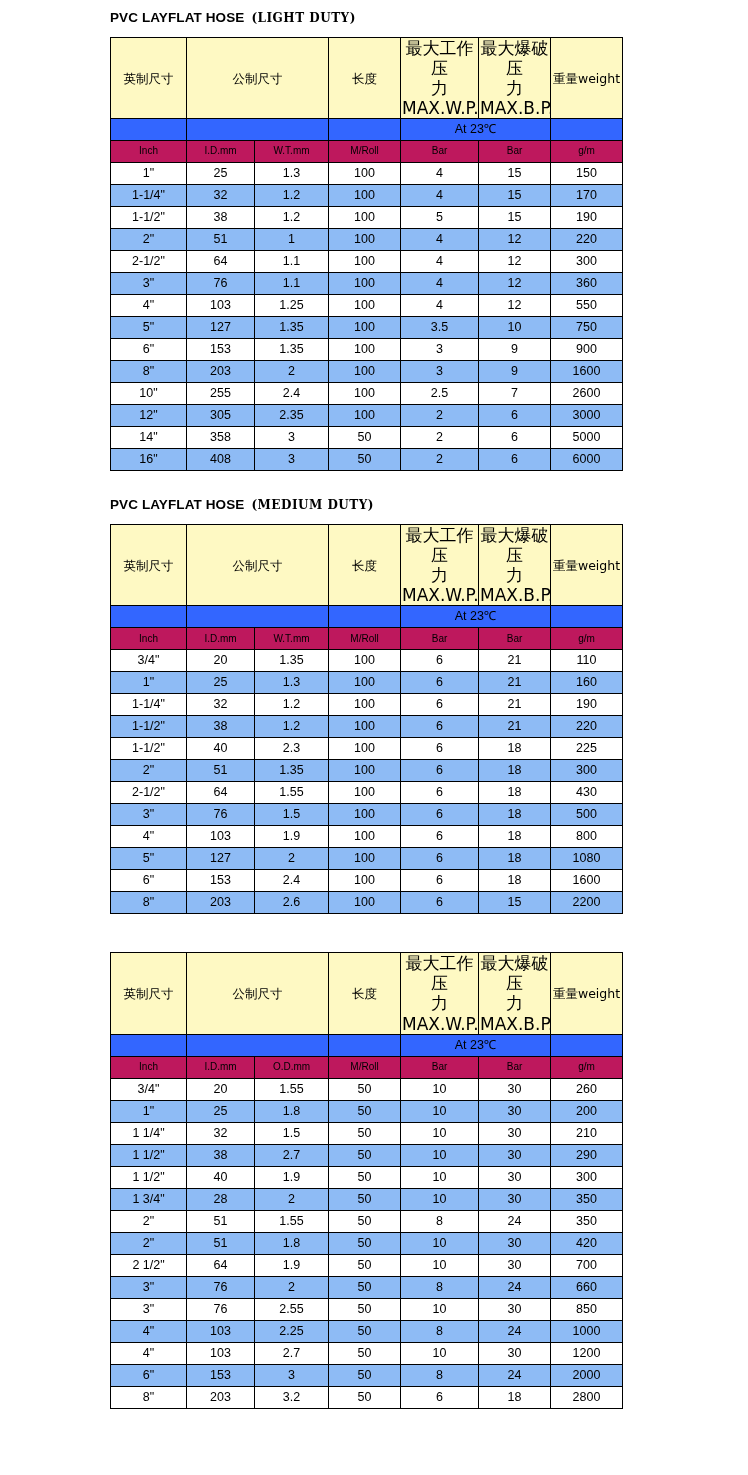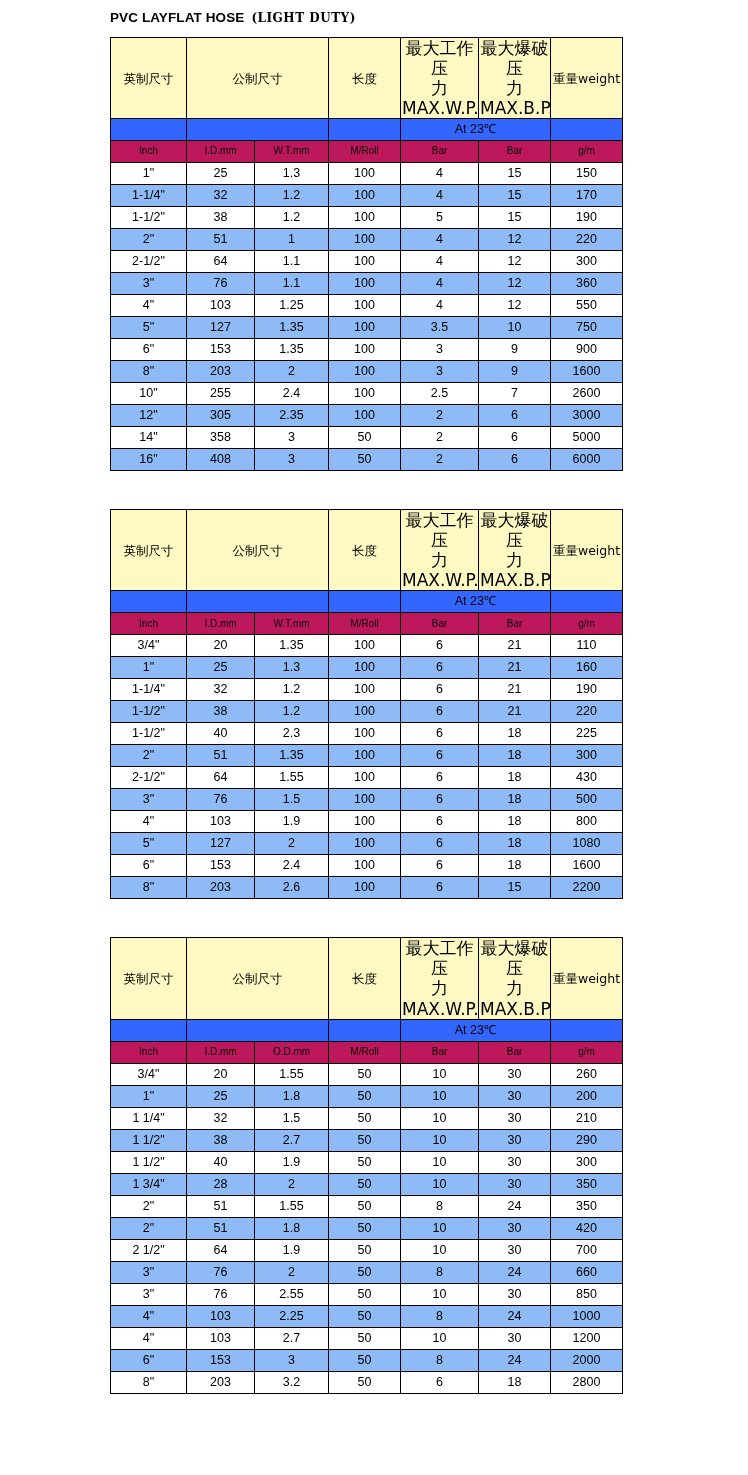--- a/index.html
+++ b/index.html
@@ -267,20 +267,21 @@
               <td>50</td>
               <td>2</td>
               <td>6</td>
               <td>6000</td>
             </tr>
           </tbody>
         </table>
         <div class="gap-after-table"></div>
       </div>
       <div class="block">
+        <div class="sheet-title"><span class="main">PVC LAYFLAT HOSE</span><span class="paren">(MEDIUM DUTY)</span></div>
         <div class="gap-after-title"></div>
         <table class="spec">
           <colgroup>
             <col class="c0">
             <col class="c1">
             <col class="c2">
             <col class="c3">
             <col class="c4">
             <col class="c5">
             <col class="c6">

